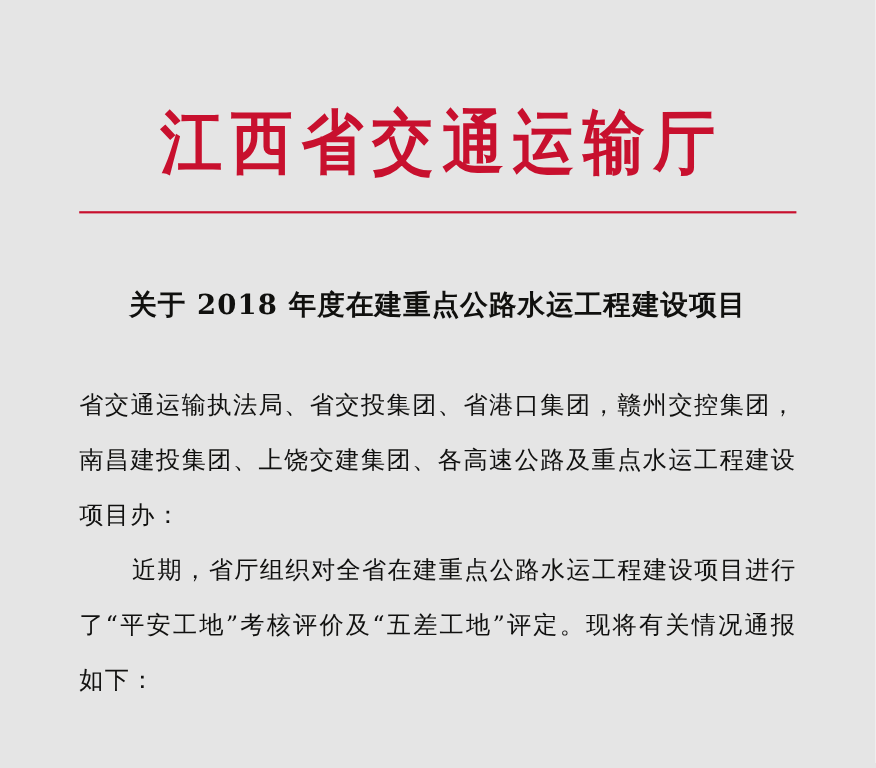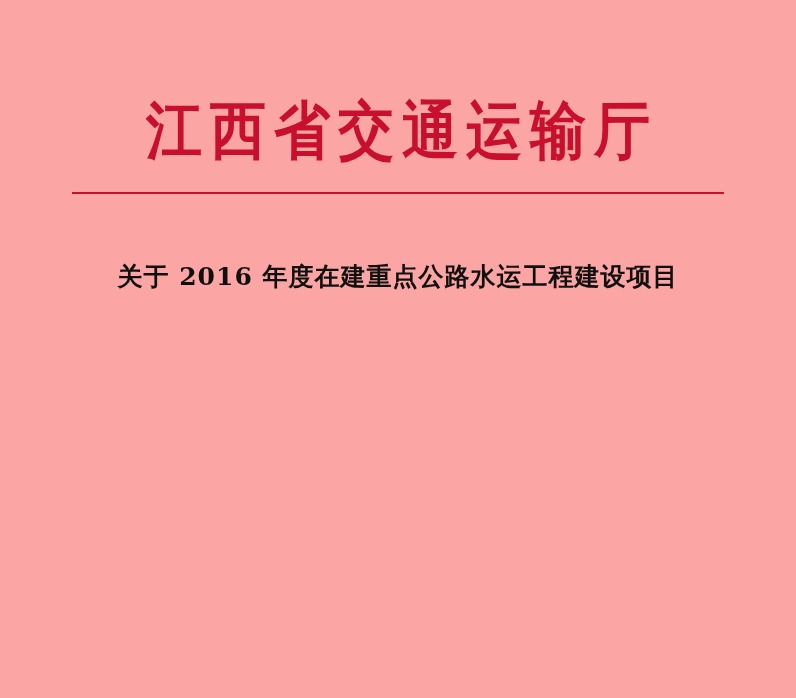--- a/index.html
+++ b/index.html
@@ -12,21 +12,21 @@
     background: #ffffff;
     font-family: "Liberation Serif", "DejaVu Serif", serif;
     overflow: hidden;
   }
   .page {
     position: relative;
     width: 796px;
     height: 698px;
     box-sizing: border-box;
     padding: 0 72px;
-    background: #fca5a5;
+    background: #e5e5e5;
   }
   .letterhead {
     padding-top: 96px;
     text-align: center;
   }
   .letterhead-title {
     color: #c8102e;
     font-family: "DejaVu Serif", "Liberation Serif", serif;
     font-weight: bold;
     font-size: 56px;
@@ -79,17 +79,21 @@
 <body>
 
 <div class="page">
 
   <div class="letterhead">
     <div class="letterhead-title">江西省交通运输厅</div>
     <div class="letterhead-rule"></div>
   </div>
 
   <div class="doc-title">
-    <div class="doc-title-line">关于 2016 年度在建重点公路水运工程建设项目</div>
+    <div class="doc-title-line">关于 2018 年度在建重点公路水运工程建设项目</div>
   </div>
 
+  <div class="body-text">
+    <p class="para">省交通运输执法局、省交投集团、省港口集团，赣州交控集团，南昌建投集团、上饶交建集团、各高速公路及重点水运工程建设项目办：</p>
+    <p class="para indent">近期，省厅组织对全省在建重点公路水运工程建设项目进行了“平安工地”考核评价及“五差工地”评定。现将有关情况通报如下：</p>
+  </div>
 
 </div>
 
 </body></html>

